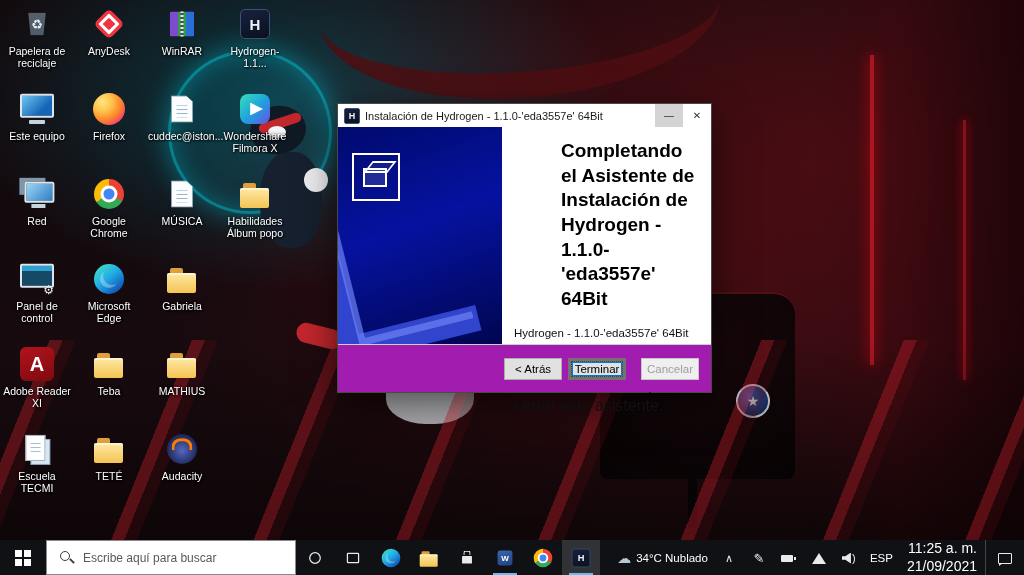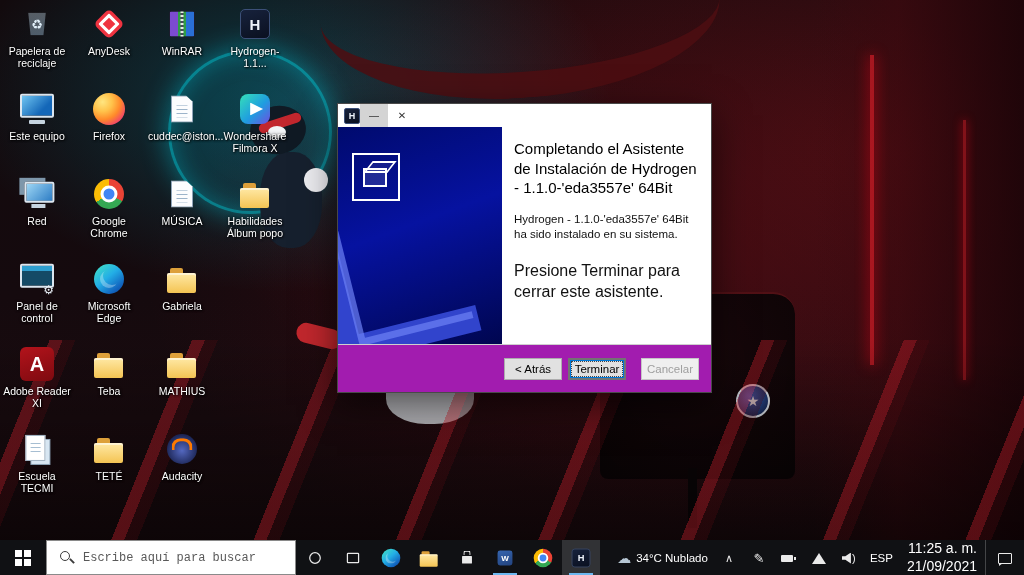--- a/index.html
+++ b/index.html
@@ -183,49 +183,49 @@
     border:2px solid #fff;background:rgba(255,255,255,.12);}
   .wiz-box::after{content:"";position:absolute;left:14px;top:6px;width:20px;height:8px;
     border:2px solid #fff;transform:skewX(-38deg);background:rgba(255,255,255,.08);}
   .wiz-arrow{position:absolute;left:-18px;bottom:-6px;width:120px;height:120px;
     border-left:26px solid rgba(52,72,210,.95);border-bottom:26px solid rgba(52,72,210,.95);
     transform:rotate(-14deg);}
   .wiz-arrow2{position:absolute;left:6px;bottom:10px;width:110px;height:110px;
     border-left:7px solid rgba(110,130,245,.7);border-bottom:7px solid rgba(110,130,245,.7);
     transform:rotate(-14deg);}
   .dlg-right{flex:1;background:#fff;padding:12px 14px 0 12px;}
-  .dlg-heading{font-size:15px;font-weight:normal;color:#000;line-height:1.3;}
+  .dlg-heading{font-size:19px;font-weight:bold;color:#000;line-height:1.3;margin-left:47px;}
   .dlg-msg{font-size:11.5px;color:#111;line-height:1.35;margin-top:14px;}
   .dlg-msg2{font-size:16px;color:#111;line-height:1.35;margin-top:17px;}
   .dlg-footer{height:47px;flex:none;border-top:1px solid #cfcfcf;display:flex;
     align-items:center;justify-content:flex-end;padding-right:12px;gap:6px;background:#a21caf;}
   .btn{width:58px;height:22px;font-size:11.5px;font-family:"Liberation Sans",sans-serif;
     background:#e1e1e1;border:1px solid #adadad;color:#000;display:flex;
     align-items:center;justify-content:center;cursor:pointer;box-sizing:border-box;}
-  .btn-default{border:2px solid #737373;box-shadow:inset 0 0 0 1px #0078d7;
+  .btn-default{border:4px solid #737373;box-shadow:inset 0 0 0 1px #0078d7;
     outline:1px dotted #444;outline-offset:-4px;}
   .btn-disabled{color:#9e9e9e;background:#efefef;border-color:#c6c6c6;cursor:default;}
   .btn-cancel{margin-left:9px;}
 
   
   .taskbar{position:absolute;left:0;right:0;bottom:0;height:35px;background:#101114;
     display:flex;align-items:stretch;color:#fff;}
   .start{width:46px;display:flex;align-items:center;justify-content:center;cursor:pointer;flex:none;}
   .start-logo{position:relative;width:16px;height:16px;}
   .start-logo::before{content:"";position:absolute;left:0;top:0;width:7px;height:7px;
     background:#fff;box-shadow:9px 0 #fff,0 9px #fff,9px 9px #fff;}
   .search{width:250px;flex:none;background:#fff;border:1px solid #8a8a8a;box-sizing:border-box;
     display:flex;align-items:center;position:relative;}
   .search-glyph{position:relative;width:16px;height:16px;margin:0 6px 0 12px;flex:none;}
   .search-glyph::before{content:"";position:absolute;left:1px;top:1px;width:8px;height:8px;
     border:1.5px solid #3b3b3b;border-radius:50%;}
   .search-glyph::after{content:"";position:absolute;left:10px;top:10px;width:6px;height:2px;
     background:#3b3b3b;transform:rotate(45deg);}
   .search input{border:none;outline:none;flex:1;font-size:12px;height:100%;
-    font-family:Liberation Mono, monospace;background:transparent;color:#222;}
+    font-family:Liberation Sans, sans-serif;background:transparent;color:#222;}
   .search input::placeholder{color:#595959;}
   .tb-apps{display:flex;align-items:stretch;}
   .tb-app{width:38px;display:flex;align-items:center;justify-content:center;
     position:relative;cursor:pointer;}
   .tb-app .dicon{transform:scale(.62);}
   .tb-app[data-active="true"]{background:rgba(255,255,255,.14);}
   .tb-app[data-running="true"]::after{content:"";position:absolute;left:7px;right:7px;
     bottom:0;height:2px;background:#6cb8f0;}
   .tray{margin-left:auto;display:flex;align-items:center;height:100%;}
   .tray-item{padding:0 6px;display:flex;align-items:center;gap:5px;height:100%;cursor:pointer;}
@@ -381,20 +381,21 @@
         <div class="dsk-item">
           <div class="dicon" data-icon="folder"></div>
           <div class="dlabel">Habilidades Álbum popo</div>
         </div>
       </div>
   </div>
 
   <div class="dialog">
     <div class="titlebar">
       <div class="title-icon">H</div>
+      <div class="title-text">Instalación de Hydrogen - 1.1.0-'eda3557e' 64Bit</div>
       <div class="cap-btn cap-min">—</div>
       <div class="cap-btn">✕</div>
     </div>
     <div class="dlg-body">
       <div class="wiz">
         <div class="wiz-box"></div>
         <div class="wiz-arrow"></div>
         <div class="wiz-arrow2"></div>
       </div>
       <div class="dlg-right">

